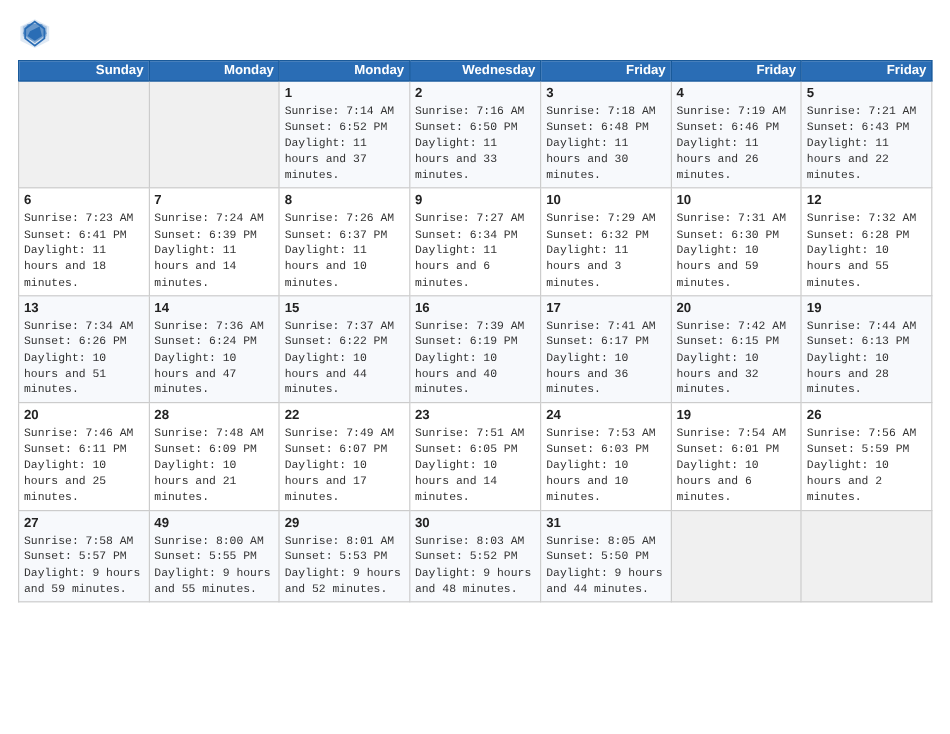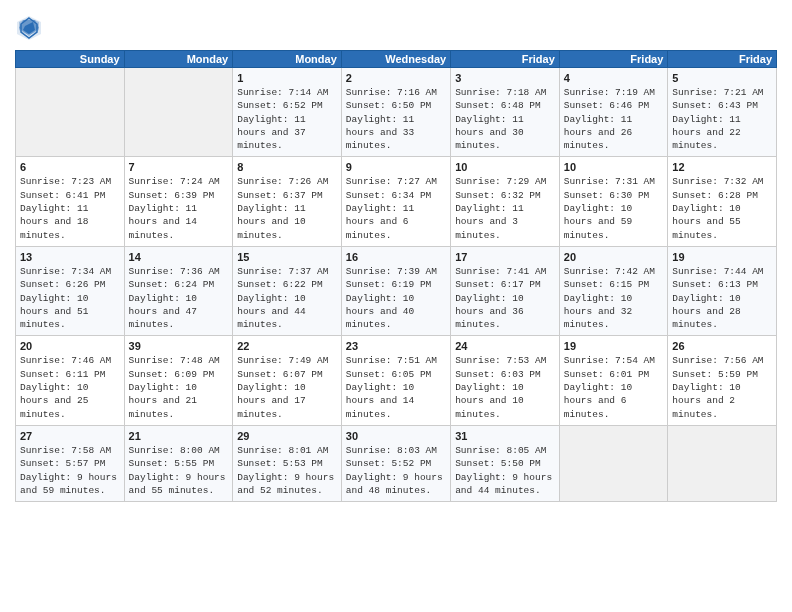--- a/index.html
+++ b/index.html
@@ -221,21 +221,21 @@
             <span class="day-num">19</span>
             <div class="day-info">Sunrise: 7:44 AM<br>Sunset: 6:13 PM<br>Daylight: 10 hours and 28 minutes.</div>
           </td>
         </tr>
         <tr>
           <td>
             <span class="day-num">20</span>
             <div class="day-info">Sunrise: 7:46 AM<br>Sunset: 6:11 PM<br>Daylight: 10 hours and 25 minutes.</div>
           </td>
           <td>
-            <span class="day-num">39</span>
+            <span class="day-num">28</span>
             <div class="day-info">Sunrise: 7:48 AM<br>Sunset: 6:09 PM<br>Daylight: 10 hours and 21 minutes.</div>
           </td>
           <td>
             <span class="day-num">22</span>
             <div class="day-info">Sunrise: 7:49 AM<br>Sunset: 6:07 PM<br>Daylight: 10 hours and 17 minutes.</div>
           </td>
           <td>
             <span class="day-num">23</span>
             <div class="day-info">Sunrise: 7:51 AM<br>Sunset: 6:05 PM<br>Daylight: 10 hours and 14 minutes.</div>
           </td>
@@ -251,21 +251,21 @@
             <span class="day-num">26</span>
             <div class="day-info">Sunrise: 7:56 AM<br>Sunset: 5:59 PM<br>Daylight: 10 hours and 2 minutes.</div>
           </td>
         </tr>
         <tr>
           <td>
             <span class="day-num">27</span>
             <div class="day-info">Sunrise: 7:58 AM<br>Sunset: 5:57 PM<br>Daylight: 9 hours and 59 minutes.</div>
           </td>
           <td>
-            <span class="day-num">21</span>
+            <span class="day-num">49</span>
             <div class="day-info">Sunrise: 8:00 AM<br>Sunset: 5:55 PM<br>Daylight: 9 hours and 55 minutes.</div>
           </td>
           <td>
             <span class="day-num">29</span>
             <div class="day-info">Sunrise: 8:01 AM<br>Sunset: 5:53 PM<br>Daylight: 9 hours and 52 minutes.</div>
           </td>
           <td>
             <span class="day-num">30</span>
             <div class="day-info">Sunrise: 8:03 AM<br>Sunset: 5:52 PM<br>Daylight: 9 hours and 48 minutes.</div>
           </td>

